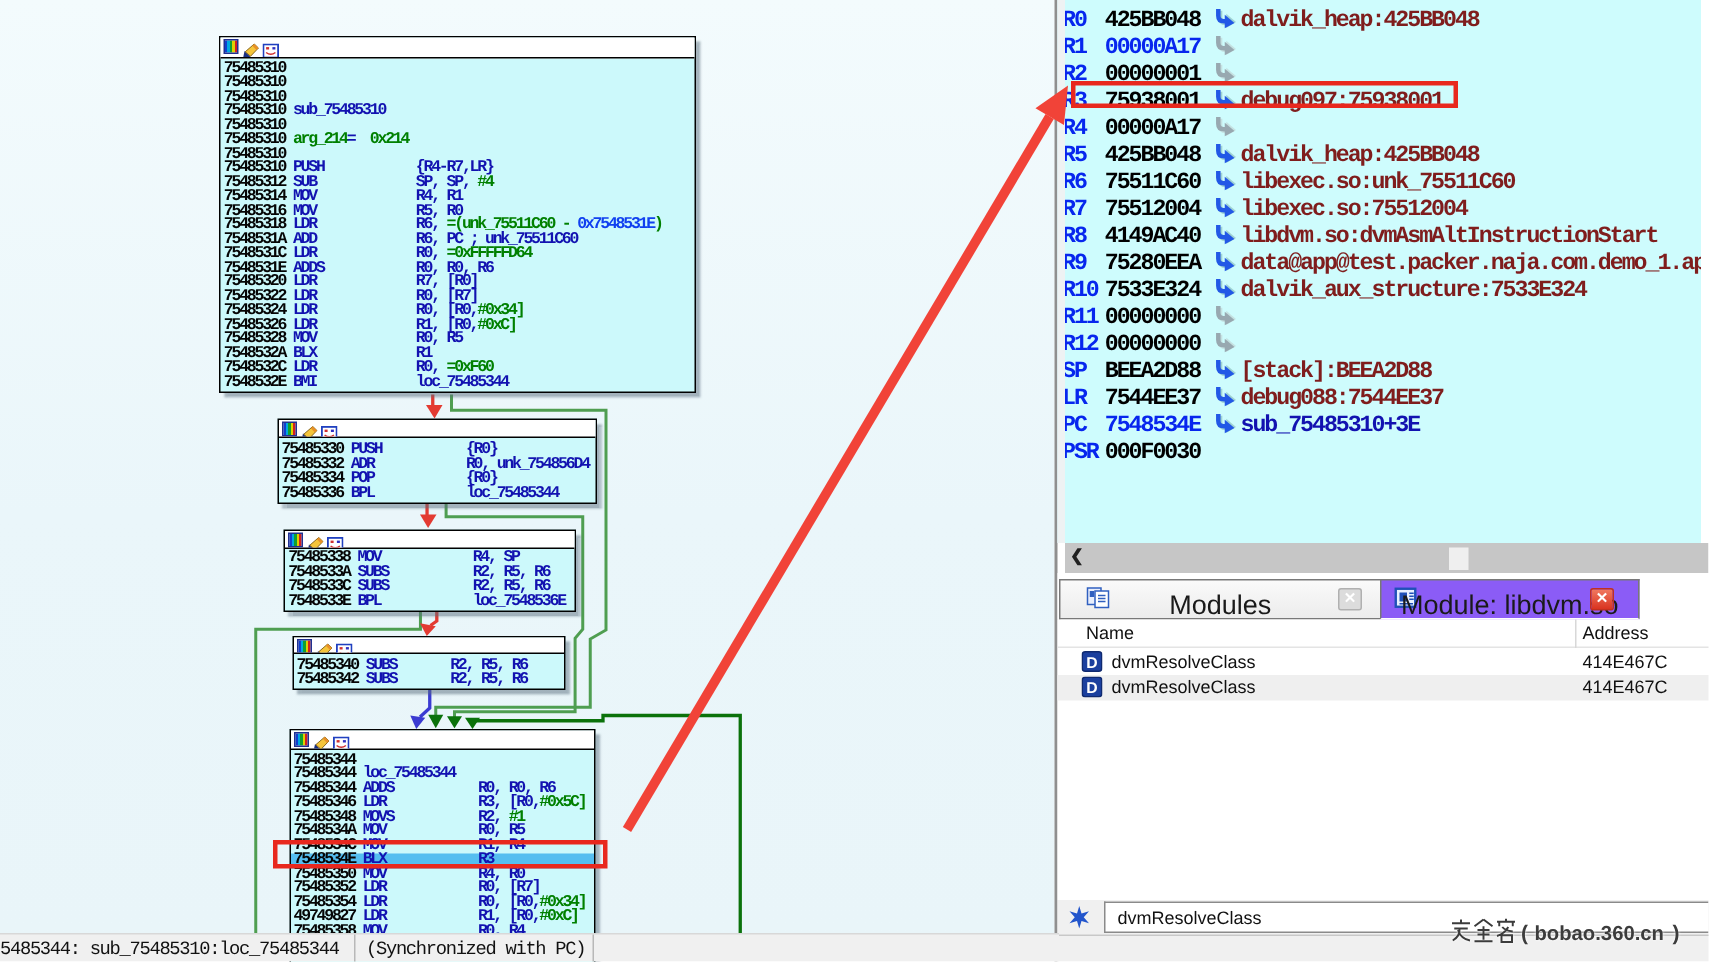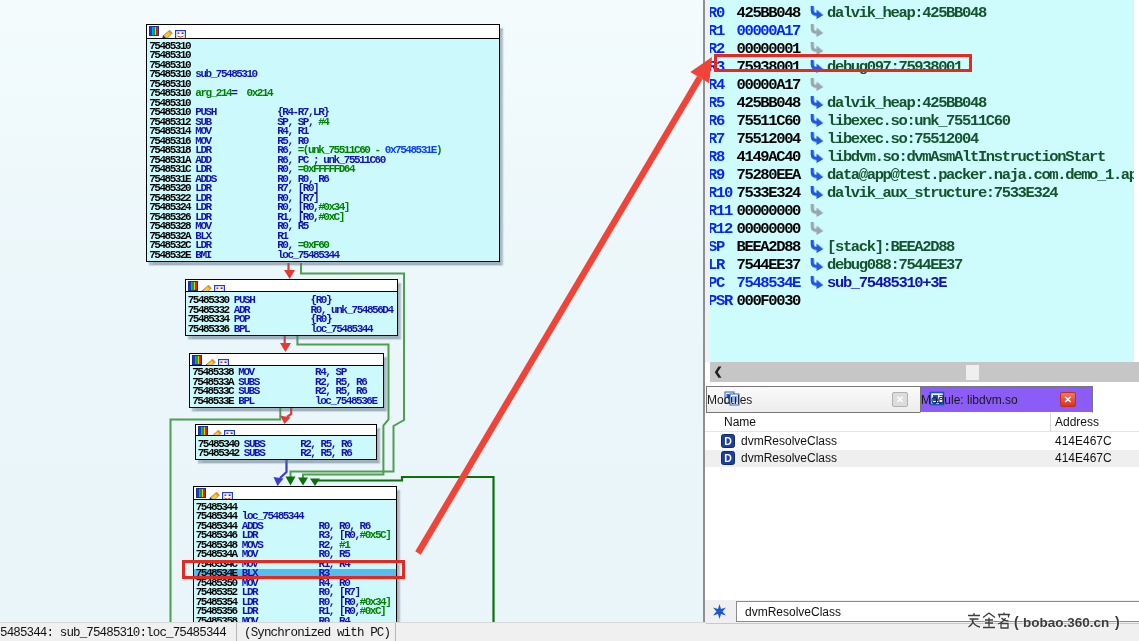--- a/index.html
+++ b/index.html
@@ -36,36 +36,36 @@
 #regs { position:absolute; left:0; top:0; width:429px; height:362px;
   background:#cefcfd; overflow:hidden; padding-top:3px; }
 #regpad { position:absolute; left:0; top:0; width:5px; height:362px; background:#eef2f3; }
 .rr { position:relative; height:18px; font-family:"Liberation Mono",monospace;
   font-weight:bold; font-size:15.5px; letter-spacing:-1.36px; white-space:pre; line-height:15px; }
 .rn { position:absolute; left:3px; top:2.5px; color:#0726ee; }
 .rv { position:absolute; left:31.5px; top:2.5px; }
 .rv.k { color:#000; } .rv.bl { color:#0726ee; }
 .arr { position:absolute; left:104px; top:3px; }
 .m { position:absolute; left:122px; top:2.5px; }
-.m.o { color:#14532d; } .m.nn { color:#1212b0; }
+.m.o { color:#7f1d1d; } .m.nn { color:#1212b0; }
 
 
 #hscroll { position:absolute; left:5px; top:362px; width:429px; height:20px; background:#c6c6c6; }
 #hscroll .lbtn { position:absolute; left:0; top:0; width:16px; height:20px;
   color:#202020; font-size:11px; font-weight:bold; text-align:center; line-height:19px; }
 #hscroll .thumb { position:absolute; left:256px; top:2.5px; width:13px; height:15px; background:#efefef; }
 
 
 #tabbar { position:absolute; left:0; top:382px; width:436px; height:31px; background:#fff; }
 .tab { position:absolute; top:4px; height:27px; border:1px solid #787878; }
 #tab1 { left:1px; width:214px; background:linear-gradient(#fafafa,#ececec); border-right:none; }
 #tab2 { left:215px; width:173px; background:#8b5cf6; border-bottom:1px solid #fff; }
 #tab2 .ti { left:8px; }
 .tab .ti { position:absolute; left:17px; top:4px; }
-.tab .tl { position:absolute; width:100%; top:6px; font-size:12px; color:#1a1a1a; }
+.tab .tl { position:absolute; width:100%; text-align:center; top:6px; font-size:18px; color:#1a1a1a; }
 .tclose { position:absolute; top:5px; width:16px; height:15px; border-radius:2px;
   text-align:center; line-height:13px; font-size:10px; font-weight:bold; }
 #tab1 .tclose { right:12px; background:#dcdcdc; border:1px solid #b0b0b0; color:#fff; }
 #tab2 .tclose { right:16px; background:linear-gradient(#f07860,#d93420); border:1px solid #c03020; color:#fff; }
 
 
 #mlist { position:absolute; left:0; top:413px; width:436px; height:187px; background:#fff;
   font-size:12px; color:#111; }
 #mlist .hdr { position:relative; height:19px; border-bottom:1px solid #e4e4e4; }
 #mlist .hdr .c1 { position:absolute; left:19px; top:2px; }
@@ -103,21 +103,21 @@
 <path d="M288.5 263 V271" stroke="#e33b32" stroke-width="2.2"></path>
 <polygon points="284,270 295,270 289.7,279" fill="#e33b32"></polygon>
 <path d="M284.7 334 V344" stroke="#e33b32" stroke-width="2.2"></path>
 <polygon points="280,343 291,343 285.4,352" fill="#e33b32"></polygon>
 <path d="M291.2 407.5 V414 L287 417" stroke="#e33b32" stroke-width="2.2"></path>
 <polygon points="280,415.5 290.5,417.5 284.5,424" fill="#e33b32"></polygon>
 <path d="M286.5 459.3 V472 L280 478" stroke="#3b3bd2" stroke-width="2.2"></path>
 <polygon points="273.5,477 283.5,478.5 277.5,486" fill="#3b3bd2"></polygon>
 </g>
 </svg>
-<div class="blk" style="left:146px;top:24px;width:354px;">
+<div class="blk" style="left:146px;top:24px;width:318px;">
         <div class="tt" style="height:14px;"><span class="ic i1"></span><span class="ic i2"><svg width="11" height="10" viewBox="0 0 11 10">
               <path d="M0 10 L1 5 L5 9 Z" fill="#1a2f80"></path>
               <path d="M1.5 5.5 L7.5 0.3 L10.3 3 L5 8.5 Z" fill="#f5c53a" stroke="#7a5a10" stroke-width="0.6"></path>
               <path d="M7.5 0.3 L10.3 3 L9 4.3 L6.2 1.5 Z" fill="#e89028"></path>
             </svg></span><span class="ic i3"><svg width="11" height="10" viewBox="0 0 11 10">
               <rect x="0.6" y="0.6" width="9.8" height="8.8" fill="#fff" stroke="#2040c0" stroke-width="1.2"></rect>
               <rect x="2.4" y="2.4" width="2" height="1.6" fill="#d03030"></rect>
               <rect x="6.6" y="2.4" width="2" height="1.6" fill="#3030c0"></rect>
               <path d="M2.4 6 q3.1 2.4 6.2 0" stroke="#d03030" stroke-width="1" fill="none"></path>
             </svg></span></div>
@@ -215,21 +215,21 @@
           <div class="r"><span class="a">75485344</span><span class="a"> </span><span class="n">loc_75485344</span></div>
           <div class="r"><span class="a">75485344</span> <span class="n">ADDS</span>           <span class="n">R0, R0, R6</span></div>
           <div class="r"><span class="a">75485346</span> <span class="n">LDR</span>            <span class="n">R3, [R0,</span><span class="g">#0x5C]</span></div>
           <div class="r"><span class="a">75485348</span> <span class="n">MOVS</span>           <span class="n">R2, </span><span class="g">#1</span></div>
           <div class="r"><span class="a">7548534A</span> <span class="n">MOV</span>            <span class="n">R0, R5</span></div>
           <div class="r"><span class="a">7548534C</span> <span class="n">MOV</span>            <span class="n">R1, R4</span></div>
           <div class="r hl"><span class="a">7548534E</span> <span class="n">BLX</span>            <span class="n">R3</span></div>
           <div class="r"><span class="a">75485350</span> <span class="n">MOV</span>            <span class="n">R4, R0</span></div>
           <div class="r"><span class="a">75485352</span> <span class="n">LDR</span>            <span class="n">R0, [R7]</span></div>
           <div class="r"><span class="a">75485354</span> <span class="n">LDR</span>            <span class="n">R0, [R0,</span><span class="g">#0x34]</span></div>
-          <div class="r"><span class="a">75485356</span> <span class="n">LDR</span>            <span class="n">R1, [R0,</span><span class="g">#0xC]</span></div>
+          <div class="r"><span class="a">49749827</span> <span class="n">LDR</span>            <span class="n">R1, [R0,</span><span class="g">#0xC]</span></div>
           <div class="r"><span class="a">75485358</span> <span class="n">MOV</span>            <span class="n">R0, R4</span></div>
         </div>
       </div>
 <div class="redbox" style="left:181.5px;top:560px;width:223px;height:19px;"></div>
 <svg class="annot" width="720" height="623" viewBox="0 0 720 623">
 <line x1="418" y1="553" x2="699.8" y2="77.7" stroke="#f14338" stroke-width="6.4"></line>
 <polygon points="712,57 709.3,83.3 690.3,72.1" fill="#f14338"></polygon>
 </svg>
 </div>
 <div id="lstatus">

